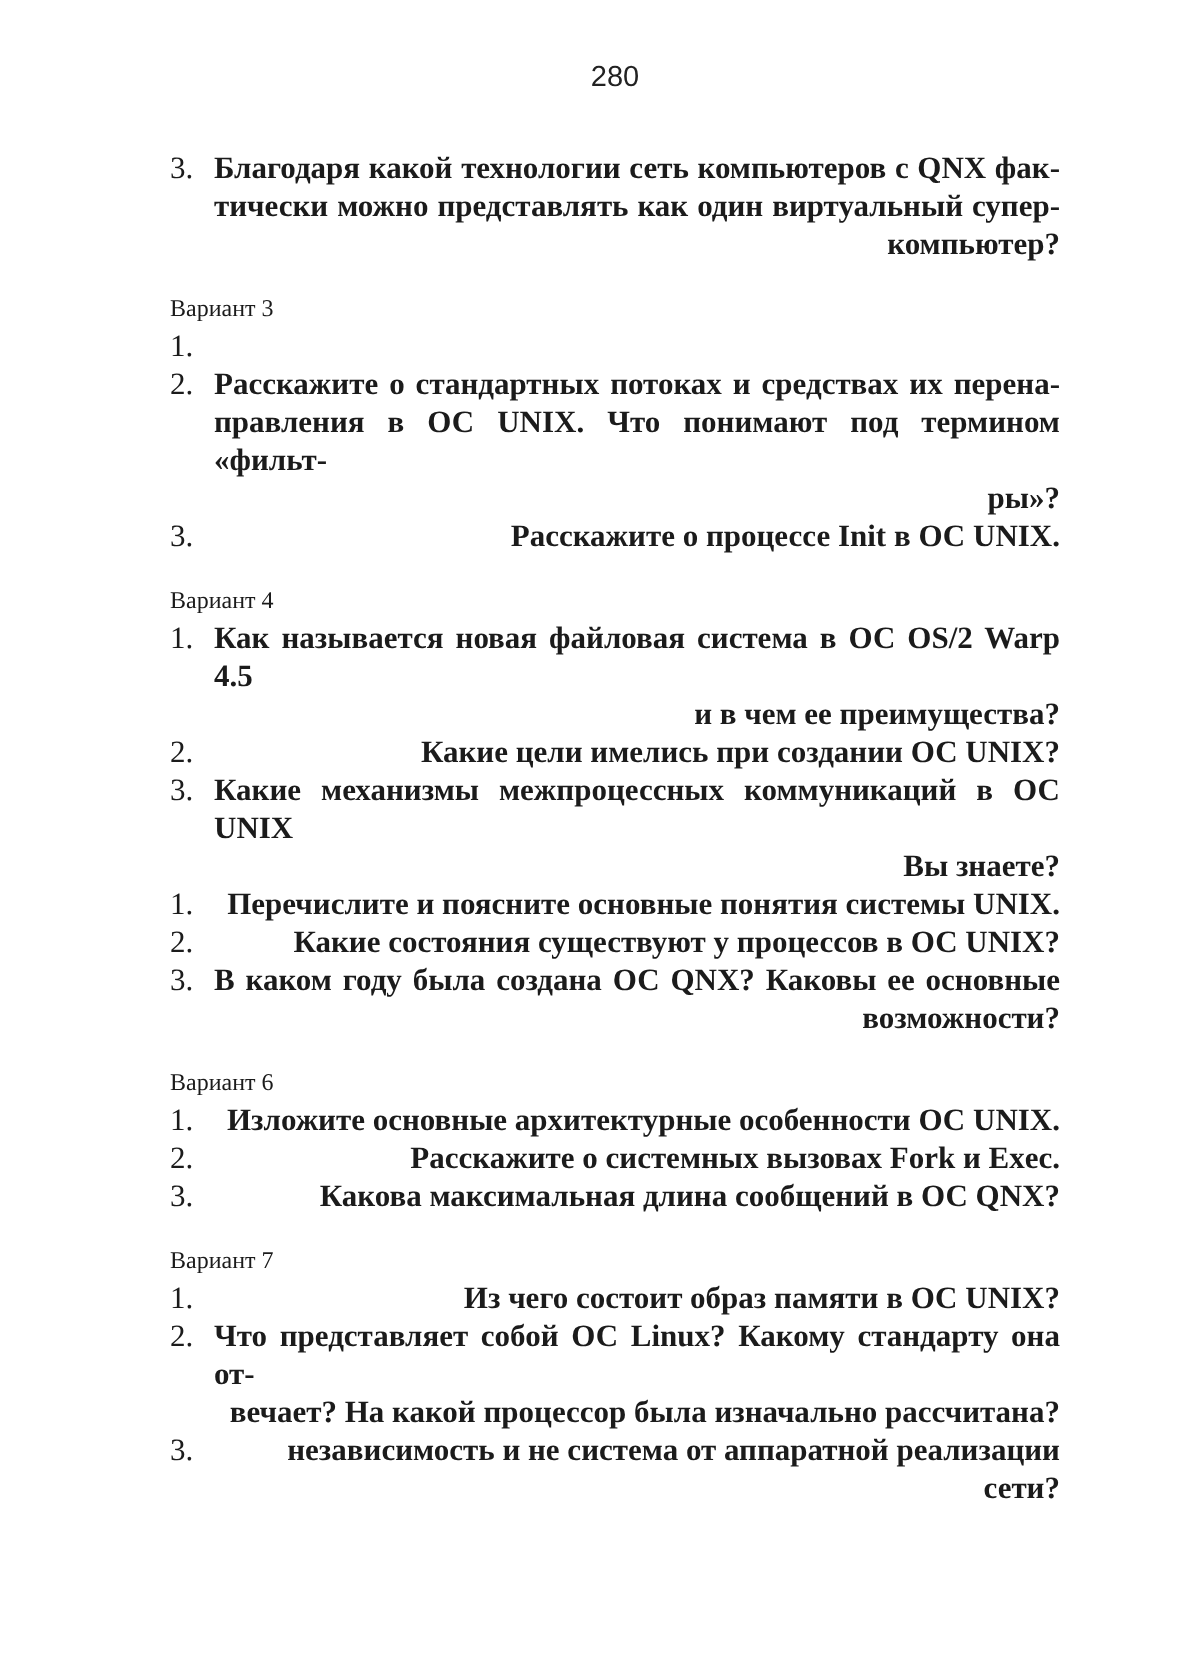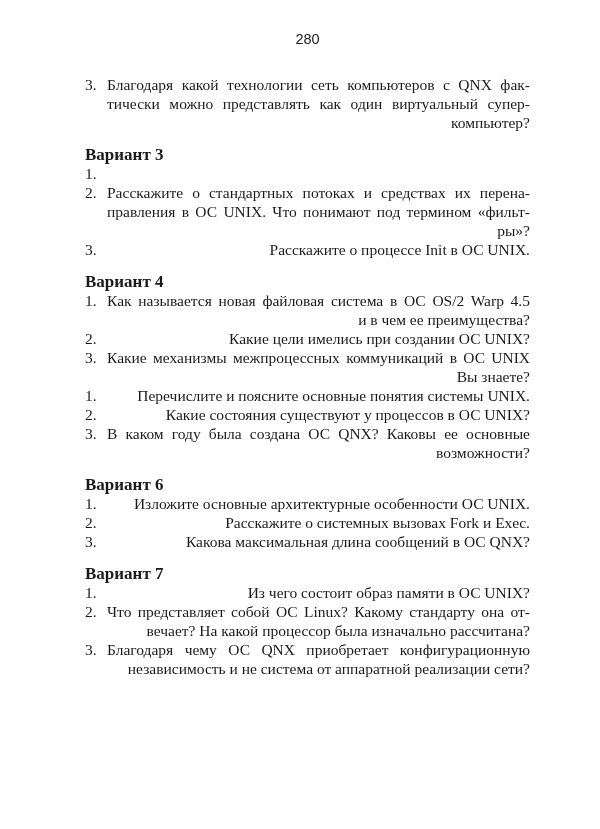--- a/index.html
+++ b/index.html
@@ -27,34 +27,35 @@
     font-size: 14.5px;
     text-align: center;
     margin-bottom: 26px;
     color: #222222;
   }
   .section {
     margin: 0;
   }
   .section-title {
     margin-top: 13px;
-    font-weight: bold;
-    font-size: 17px;
+    font-weight: normal;
+    font-size: 12px;
     line-height: 19px;
   }
   .qitem {
     display: flex;
     align-items: flex-start;
   }
   .qitem .num {
     flex: 0 0 22px;
   }
   .qitem .text {
     flex: 1 1 auto;
     min-width: 0;
+    font-weight: bold;
   }
   .line {
     text-align: right;
   }
   .line.j {
     text-align: justify;
     text-align-last: justify;
   }
 </style>
 </head>
@@ -196,20 +197,19 @@
     <span class="num">2.</span>
     <span class="text">
               <div class="line j">Что представляет собой ОС Linux? Какому стандарту она от-</div>
               <div class="line">вечает? На какой процессор была изначально рассчитана?</div>
             </span>
   </div>
 
   <div class="qitem">
     <span class="num">3.</span>
     <span class="text">
-              <div class="line j">Благодаря чему ОС QNX приобретает конфигурационную</div>
               <div class="line">независимость и не система от аппаратной реализации сети?</div>
             </span>
   </div>
 </div>
   </div>
 </div>
 </div>
 
 </body></html>

